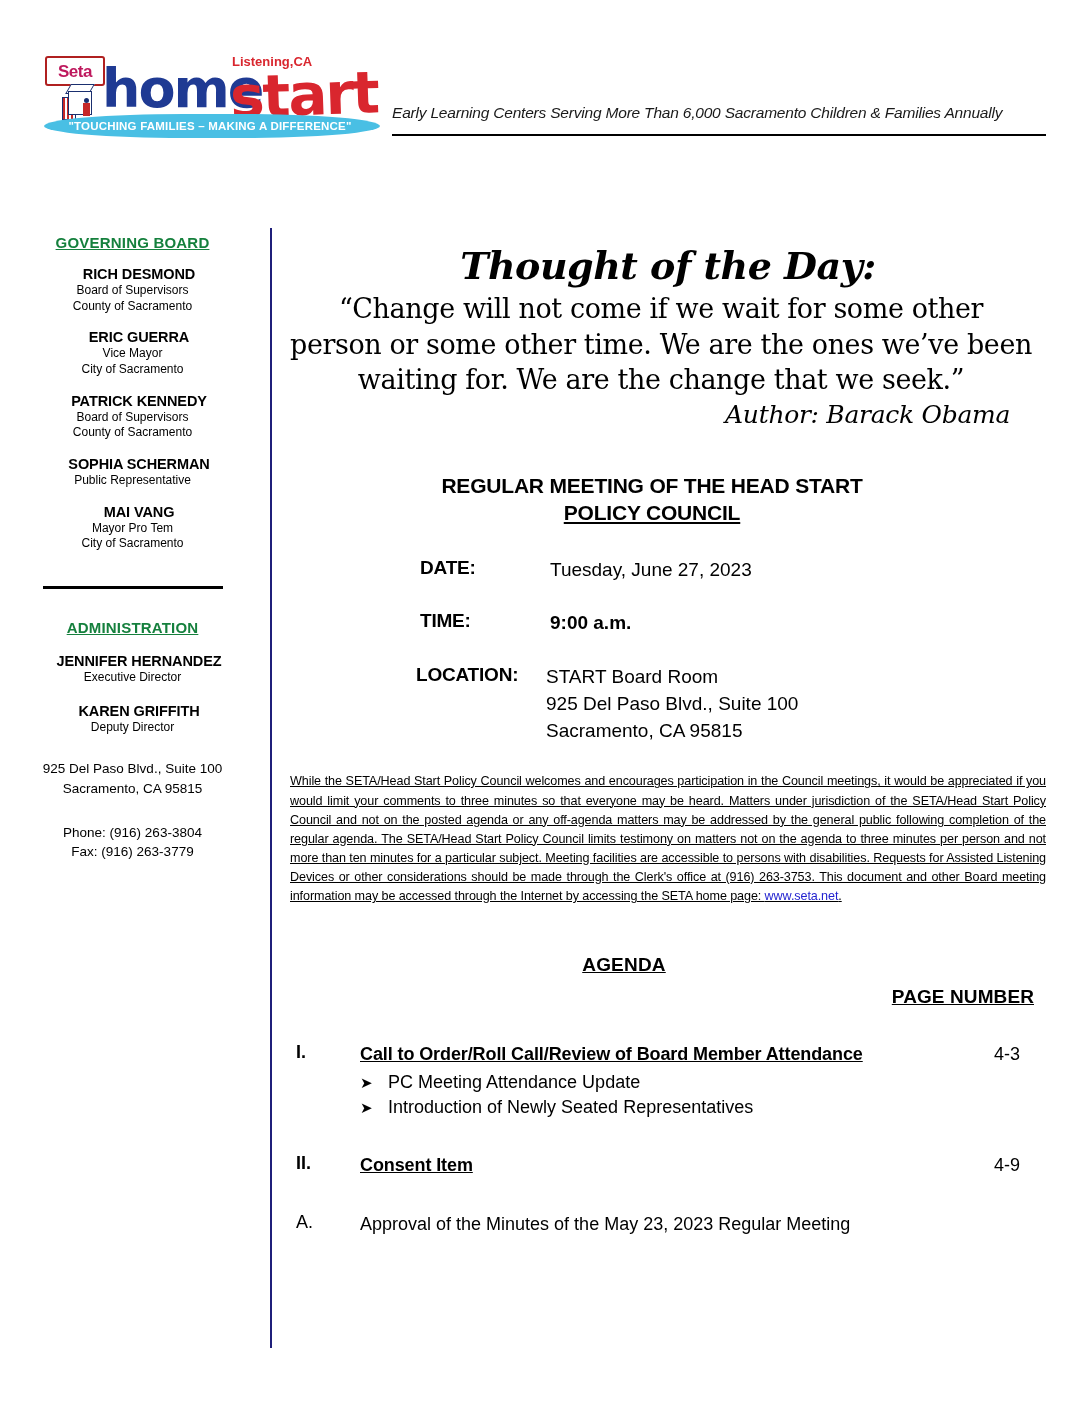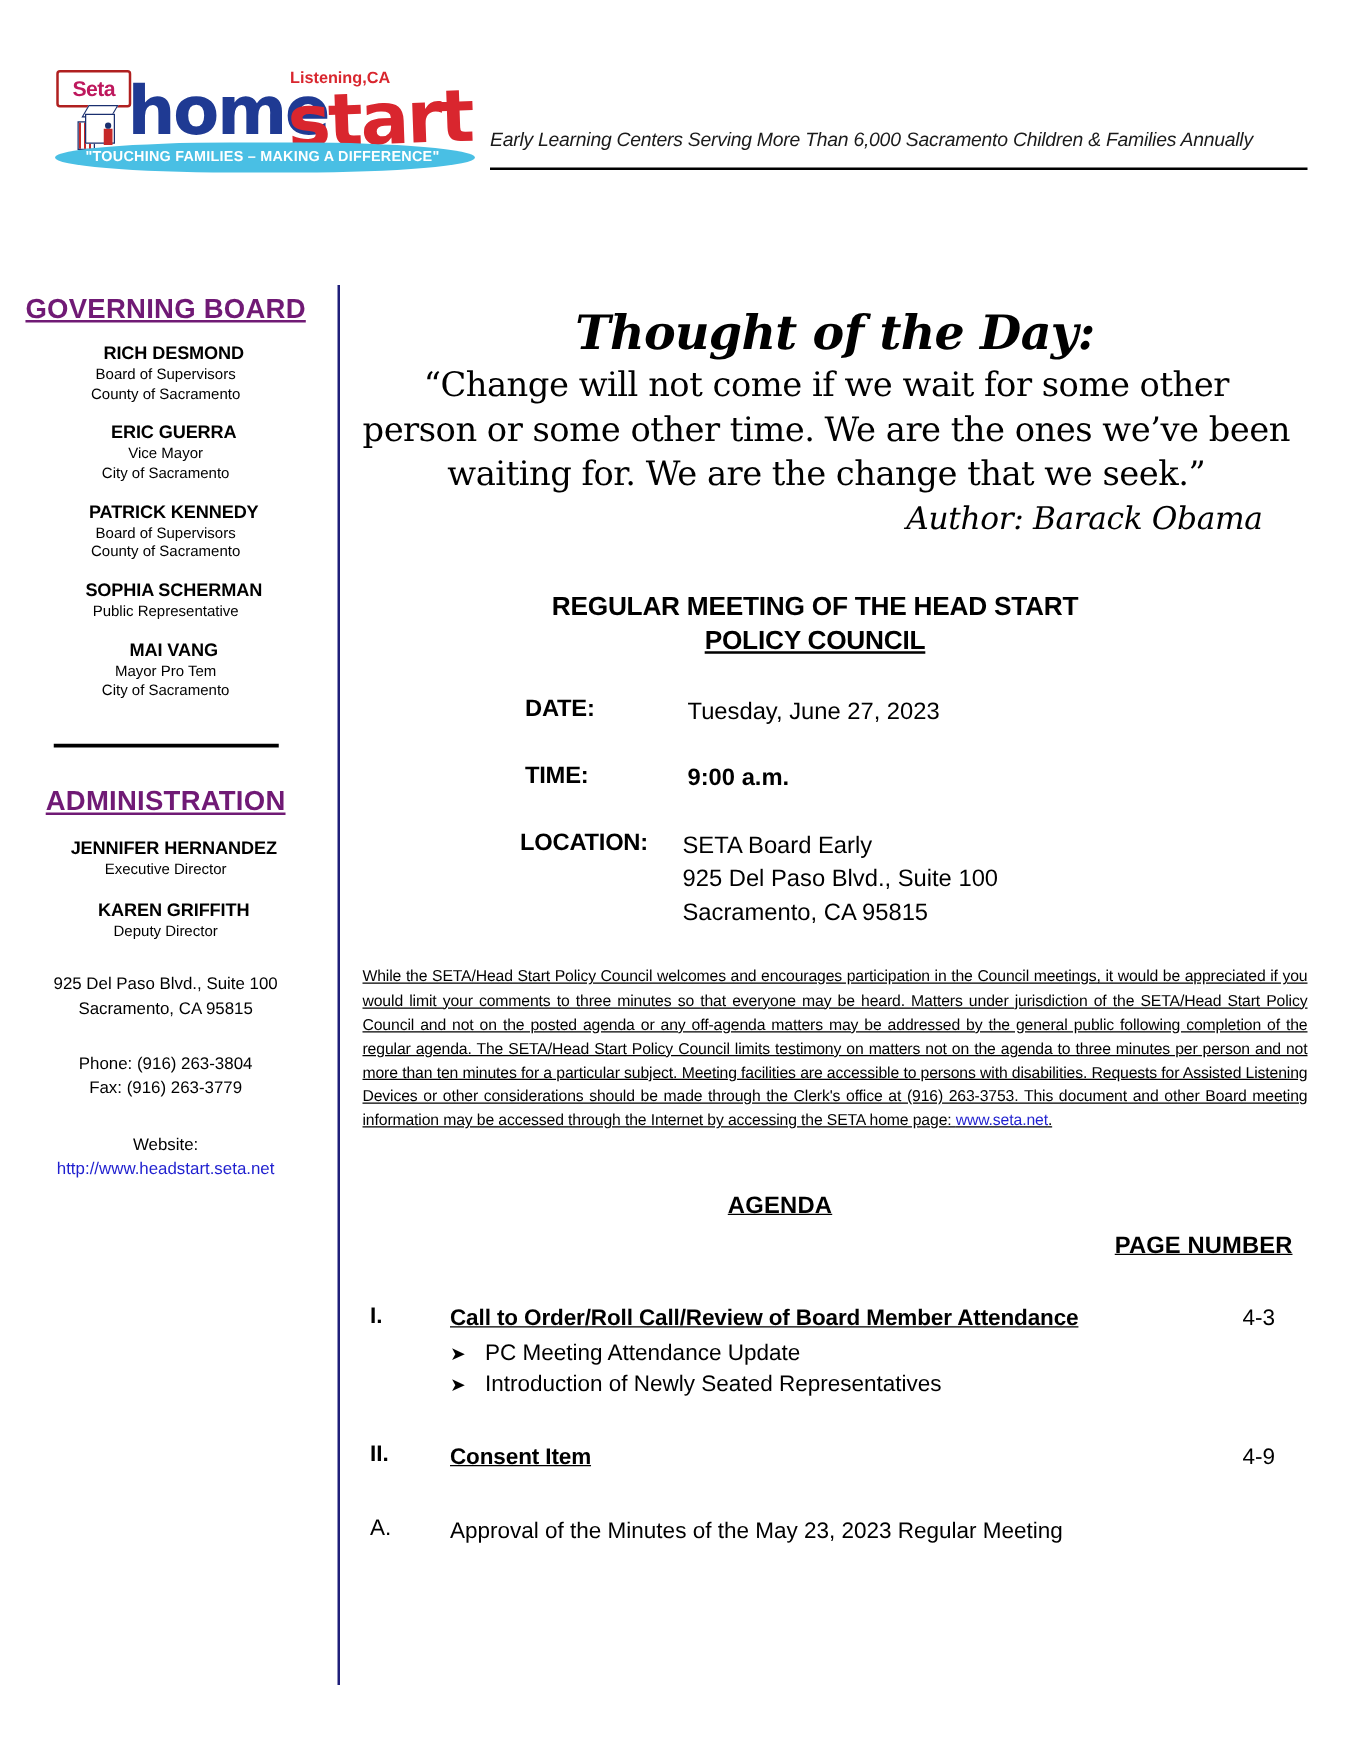--- a/index.html
+++ b/index.html
@@ -179,22 +179,22 @@
   #sidebar {
     position: absolute;
     left: 0;
     top: 228px;
     width: 265px;
     text-align: center;
   }
   .side-heading {
     font-family: "Liberation Sans", sans-serif;
     font-weight: bold;
-    font-size: 22px;
-    color: #701a75;
+    font-size: 15px;
+    color: #15803d;
     text-decoration: underline;
     letter-spacing: 0.2px;
     margin: 0 0 8px 0;
   }
   #governing-board-heading { margin-top: 6px; }
   .member { margin-top: 14px; }
   .member-name {
     font-family: "Liberation Sans", sans-serif;
     font-weight: bold;
     font-size: 14.5px;
@@ -467,24 +467,20 @@
   <div class="contact-block">
     <div>925 Del Paso Blvd., Suite 100</div>
     <div>Sacramento, CA 95815</div>
   </div>
 
   <div class="contact-block">
     <div>Phone: (916) 263-3804</div>
     <div>Fax: (916) 263-3779</div>
   </div>
 
-  <div class="website-block">
-    <div class="website-label">Website:</div>
-    <div class="website-url">http://www.headstart.seta.net</div>
-  </div>
 </div>
 
 <div id="main">
 
   <div id="thought-title">Thought of the Day:</div>
   <div id="quote-text">“Change will not come if we wait for some other person or some other time. We are the ones we’ve been waiting for. We are the change that we seek.”</div>
   <div id="quote-author">Author: Barack Obama</div>
 
   <div id="meeting-title">
     <span>REGULAR MEETING OF THE HEAD START</span><br>
@@ -499,21 +495,21 @@
     </div>
 
     <div class="detail-row">
       <div class="detail-label"><span>TIME</span>:</div>
       <div class="detail-value bold">9:00 a.m.</div>
     </div>
 
     <div class="detail-row">
       <div class="detail-label wide"><span>LOCATION</span>:</div>
       <div class="detail-value">
-        <div>SETA Board Early</div>
+        <div>START Board Room</div>
         <div>925 Del Paso Blvd., Suite 100</div>
         <div>Sacramento, CA 95815</div>
       </div>
     </div>
   </div>
 
   <div id="notice"><span>While the SETA/Head Start Policy Council welcomes and encourages participation in the Council meetings, it would be appreciated if you would limit your comments to three minutes so that everyone may be heard.  Matters under jurisdiction of the SETA/Head Start Policy Council and not on the posted agenda or any off-agenda matters may be addressed by the general public following completion of the regular agenda.  The SETA/Head Start Policy Council limits testimony on matters not on the agenda to three minutes per person and not more than ten minutes for a particular subject. Meeting facilities are accessible to persons with disabilities. Requests for Assisted Listening Devices or other considerations should be made through the Clerk's office at (916) 263-3753.  This document and other Board meeting information may be accessed through the Internet by accessing the SETA home page: </span><span class="notice-url">www.seta.net</span><span>.</span></div>
 
   <div id="agenda-heading">AGENDA</div>
   <div id="page-number-heading">PAGE NUMBER</div>

